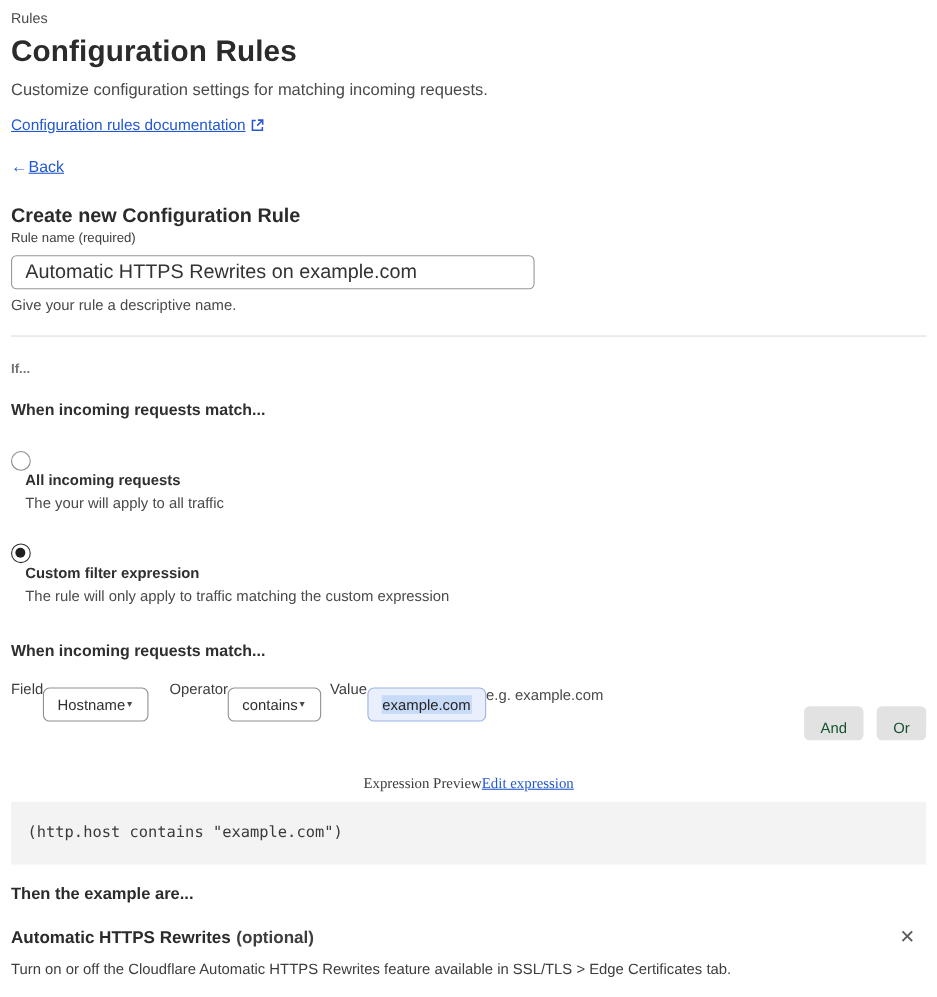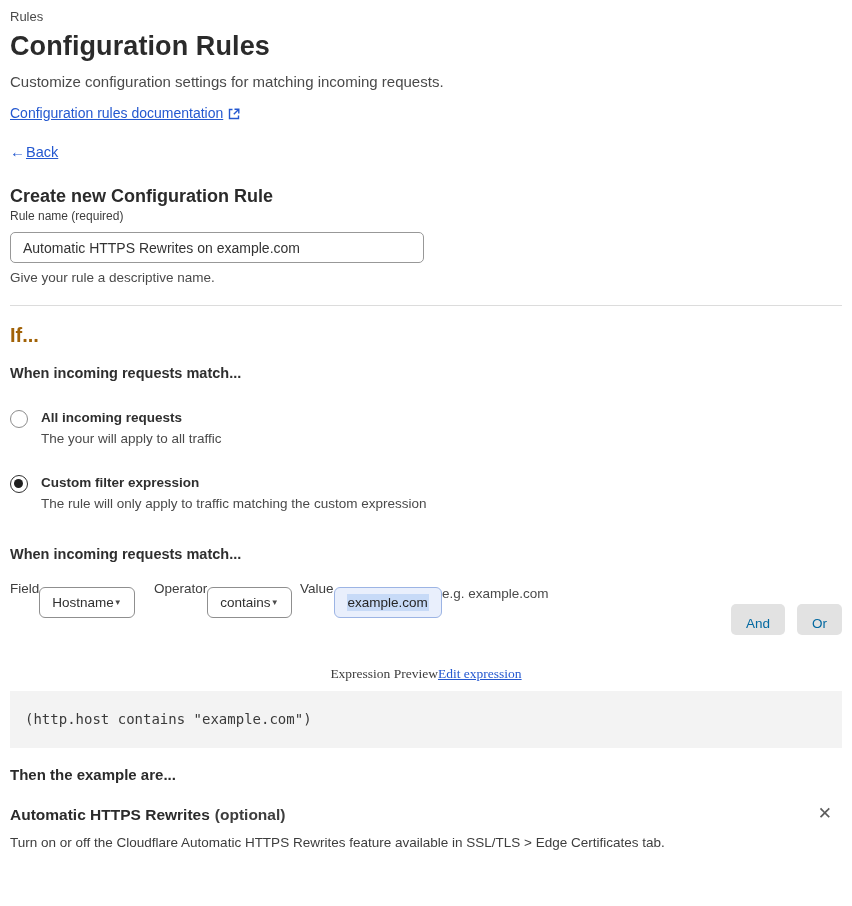--- a/index.html
+++ b/index.html
@@ -15,47 +15,47 @@
   .doc-link-row { margin-top: 12px; font-size: 14px; line-height: 18px; display: flex; align-items: center; gap: 5px; }
   .ext-icon { display: inline-block; width: 12px; height: 12px; position: relative; top: 1px; }
   .ext-icon svg { display: block; }
 
   .back-row { margin-top: 21px; font-size: 14.5px; line-height: 18px; color: #2458d0; display: flex; align-items: center; }
   .back-arrow { text-decoration: none; margin-right: 1px; font-size: 15px; }
 
   .h2 { margin-top: 24px; font-size: 18px; line-height: 23px; font-weight: 700; color: #2b2b2b; }
 
   .field-label { font-size: 12px; line-height: 17px; color: #3d3d3d; }
-  .rule-input { margin-top: 7px; width: 414px; height: 31px; border: 1px solid #989898; border-radius: 5px; padding: 0 12px; font-size: 14px; color: #333; font-family: "Liberation Sans", sans-serif; outline: none; }
+  .rule-input { margin-top: 7px; width: 476px; height: 31px; border: 1px solid #989898; border-radius: 5px; padding: 0 12px; font-size: 18px; color: #333; font-family: "Liberation Sans", sans-serif; outline: none; }
   .hint { margin-top: 6px; font-size: 13.5px; line-height: 17px; color: #4a4a4a; }
 
   .divider { margin-top: 19px; border: none; border-top: 1px solid #dcdcdc; height: 0; width: 100%; }
 
-  .h3 { margin-top: 19px; font-size: 20px; line-height: 21px; font-weight: 700; color: #a16207; }
+  .h3 { margin-top: 19px; font-size: 12px; line-height: 21px; font-weight: 700; color: #737373; }
   .h4 { margin-top: 18px; font-size: 14.5px; line-height: 18px; font-weight: 700; color: #2f2f2f; }
 
-  .radio-option { margin-top: 27px; display: flex; align-items: flex-start; }
+  .radio-option { margin-top: 27px; display: flex; align-items: flex-start; flex-direction: column; }
   .radio-circle { width: 18px; height: 18px; border-radius: 50%; border: 1.5px solid #8d8d8d; background: #fff; flex: 0 0 auto; margin-top: 1px; position: relative; cursor: pointer; }
   .radio-circle.selected { border-color: #2e2e2e; }
   .radio-circle.selected::after { content: ""; position: absolute; left: 3px; top: 3px; width: 9px; height: 9px; border-radius: 50%; background: #1f1f1f; }
   .radio-text { margin-left: 13px; }
   .radio-label { font-size: 13.5px; line-height: 17px; font-weight: 700; color: #2f2f2f; }
   .radio-desc { margin-top: 4px; font-size: 13.5px; line-height: 17px; color: #4a4a4a; }
 
   .builder { margin-top: 17px; display: flex; align-items: flex-start; }
   .col-label { font-size: 13.5px; line-height: 17px; color: #3d3d3d; }
   .col { display: flex; flex-direction: row; }
   .col-field { width: 138px; }
   .col-operator { width: 137px; margin-left: 8px; }
   .col-value { width: 428px; margin-left: 9px; text-align: center; }
   .select-box { margin-top: 7px; height: 31px; border: 1px solid #8f8f8f; border-radius: 6px; background: #fff; display: flex; align-items: center; justify-content: space-between; padding: 0 12px; font-size: 13.5px; color: #2f2f2f; cursor: pointer; }
   .caret { font-size: 8px; color: #4c4c4c; }
   .value-box { margin-top: 7px; height: 31px; border: 1px solid #9cb4e4; border-radius: 6px; background: #e9effc; display: flex; align-items: center; padding: 0 12px; font-size: 13.5px; color: #252525; cursor: text; }
   .value-box .sel { background: #c7daf7; padding: 1px 1px; }
-  .conj-btn { height: 31px; margin-top: 24px; border: none; border-radius: 5px; background: #e2e2e2; color: #0369a1; font-size: 13.5px; font-family: "Liberation Sans", sans-serif; padding: 12px 15px; cursor: pointer; }
+  .conj-btn { height: 31px; margin-top: 24px; border: none; border-radius: 5px; background: #e2e2e2; color: #14532d; font-size: 13.5px; font-family: "Liberation Sans", sans-serif; padding: 12px 15px; cursor: pointer; }
   .and-btn { margin-left: 9px; }
   .or-btn { margin-left: 12px; }
   .value-hint { margin-top: 5px; font-size: 13.5px; line-height: 17px; color: #4a4a4a; }
 
   .preview-row { margin-top: 30px; display: flex; align-items: baseline; justify-content: center; font-family: Liberation Serif, serif; }
   .preview-label { font-size: 13.5px; line-height: 17px; color: #3d3d3d; }
   .edit-link { font-size: 13.5px; line-height: 17px; }
   .code-block { margin-top: 9px; width: 100%; background: #f3f3f3; padding: 20px 15px; font-family: "DejaVu Sans Mono", "Liberation Mono", monospace; font-size: 14px; line-height: 17px; color: #3a3a3a; }
 
   .then-heading { margin-top: 17px; font-size: 15px; line-height: 19px; font-weight: 700; color: #2b2b2b; }

